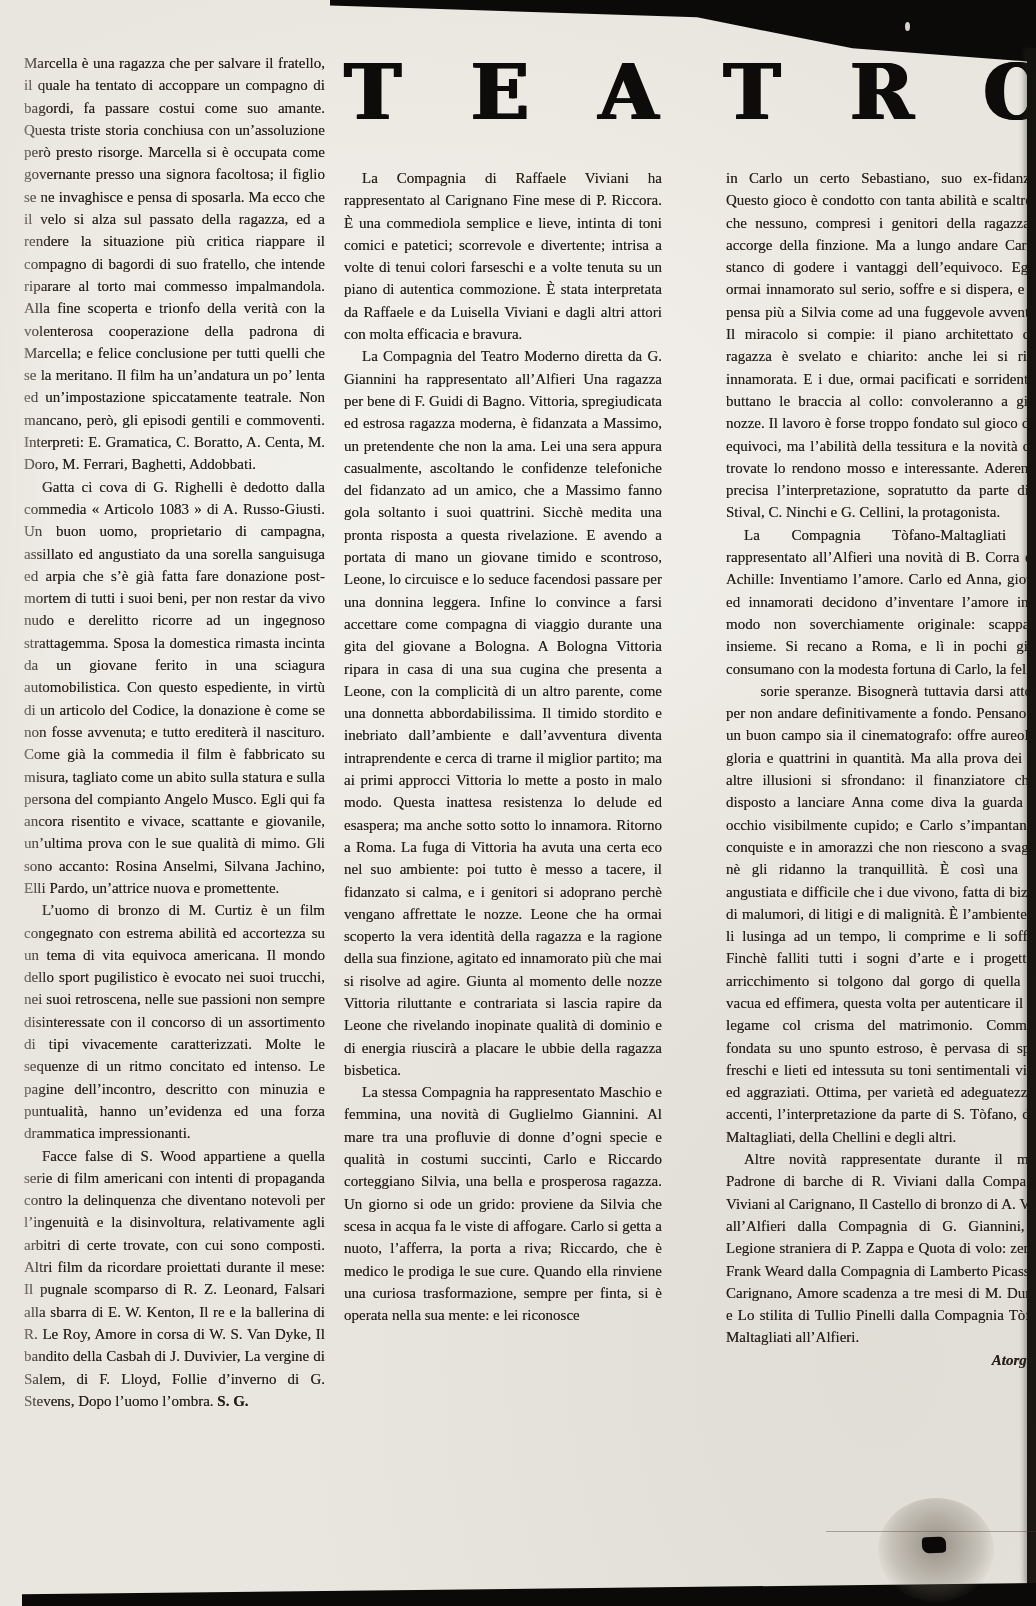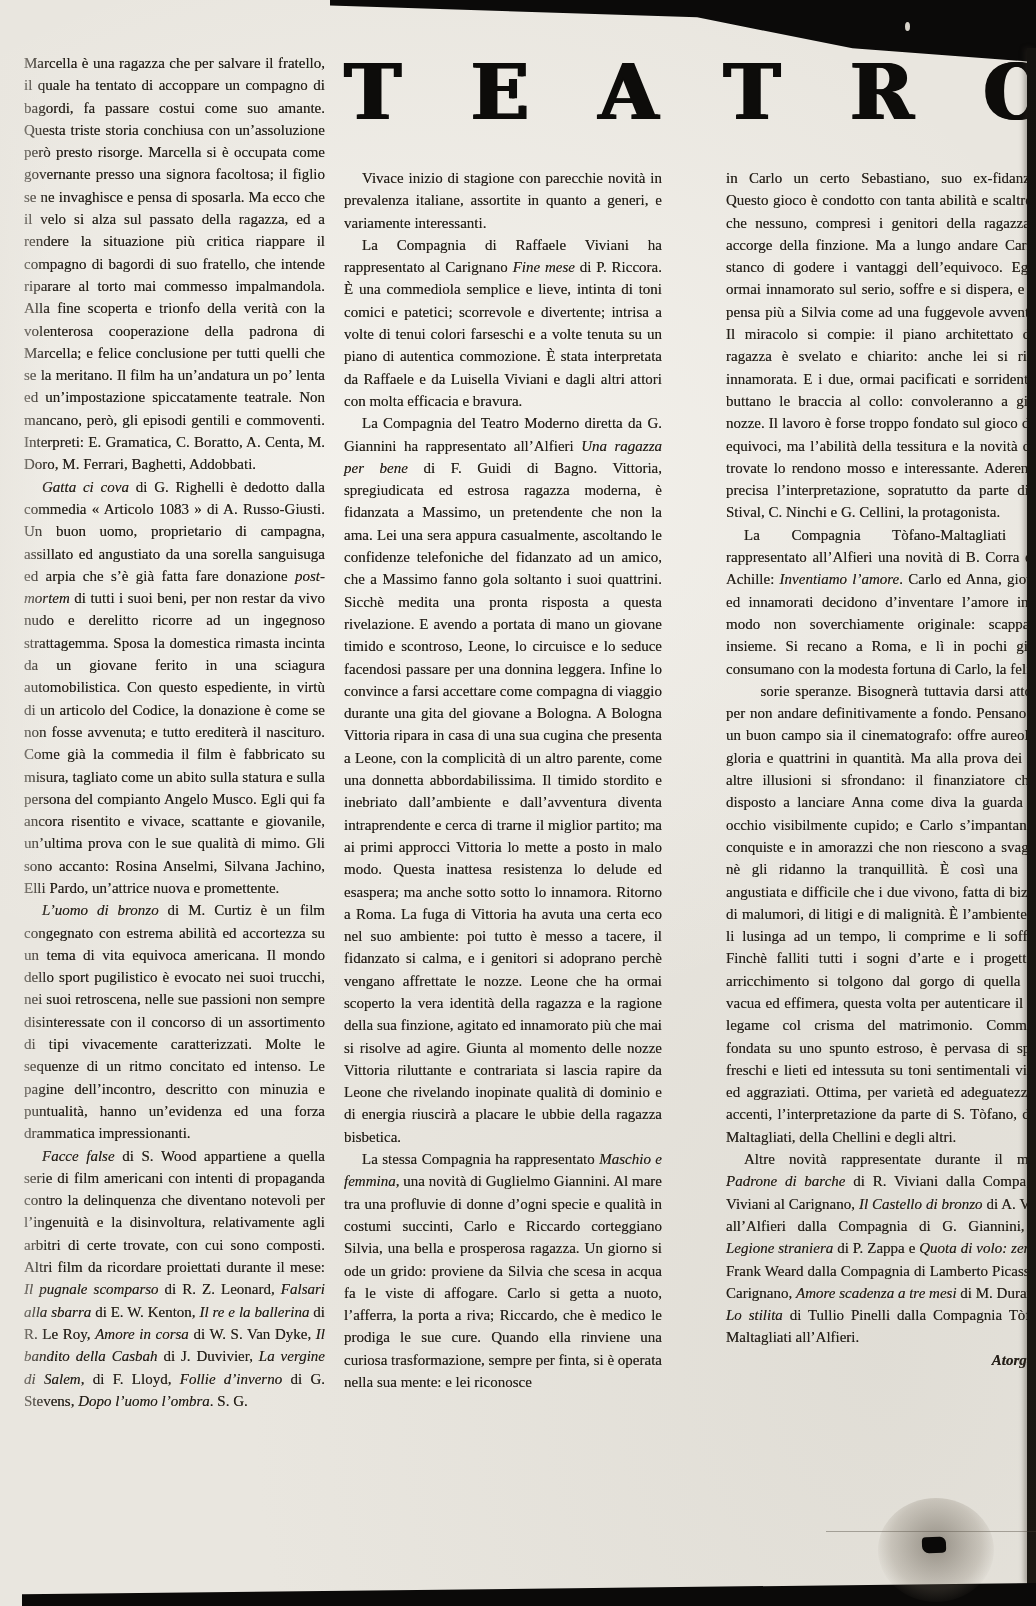--- a/index.html
+++ b/index.html
@@ -29,22 +29,22 @@
     font-size:15px; line-height:22.3px;
     color:#241f18;
     text-shadow:0 0 0.5px rgba(40,34,26,0.65);
   }
   #col1 { left:24px;  top:52px;  width:301px; }
   #col2 { left:344px; top:167px; width:318px; }
   #col3 { left:678px; top:167px; width:326px;margin-left:48px; }
   .col p { margin:0; }
   .col p.indent { text-indent:18px; }
   .col p.signature { text-align:right; padding-right:14px; }
-  .i  { font-style:italic; }
-  .b  { font-weight:normal; }
+  .i  { }
+  .b  { font-weight:bold; }
   .bi { font-weight:bold; font-style:italic; }
 
   
   #top-edge {
     position:absolute; left:330px; top:0; width:706px; height:62px; background:#0b0a09;
     clip-path:polygon(0 0, 100% 0, 100% 100%, 74% 78%, 52% 28%, 0 9%);
   }
   #top-speck { position:absolute; left:905px; top:22px; width:5px; height:9px;
     background:#d8d4cb; border-radius:50%; }
   #right-edge {
@@ -79,21 +79,20 @@
   <h1 id="headline">TEATRO</h1>
 
   <div id="col1" class="col">
       <p class=""><span>Marcella è una ragazza che per salvare il fratello, il quale ha tentato di accoppare un compagno di bagordi, fa passare costui come suo amante. Questa triste storia conchiusa con un’assoluzione però presto risorge. Marcella si è occupata come governante presso una signora facoltosa; il figlio se ne invaghisce e pensa di sposarla. Ma ecco che il velo si alza sul passato della ragazza, ed a rendere la situazione più critica riappare il compagno di bagordi di suo fratello, che intende riparare al torto mai commesso impalmandola. Alla fine scoperta e trionfo della verità con la volenterosa cooperazione della padrona di Marcella; e felice conclusione per tutti quelli che se la meritano. Il film ha un’andatura un po’ lenta ed un’impostazione spiccatamente teatrale. Non mancano, però, gli episodi gentili e commoventi. Interpreti: E. Gramatica, C. Boratto, A. Centa, M. Doro, M. Ferrari, Baghetti, Addobbati.</span></p>
       <p class="indent "><span class="i">Gatta ci cova</span><span> di G. Righelli è dedotto dalla commedia « Articolo 1083 » di A. Russo-Giusti. Un buon uomo, proprietario di campagna, assillato ed angustiato da una sorella sanguisuga ed arpia che s’è già fatta fare donazione </span><span class="i">post-mortem</span><span> di tutti i suoi beni, per non restar da vivo nudo e derelitto ricorre ad un ingegnoso strattagemma. Sposa la domestica rimasta incinta da un giovane ferito in una sciagura automobilistica. Con questo espediente, in virtù di un articolo del Codice, la donazione è come se non fosse avvenuta; e tutto erediterà il nascituro. Come già la commedia il film è fabbricato su misura, tagliato come un abito sulla statura e sulla persona del compianto Angelo Musco. Egli qui fa ancora risentito e vivace, scattante e giovanile, un’ultima prova con le sue qualità di mimo. Gli sono accanto: Rosina Anselmi, Silvana Jachino, Elli Pardo, un’attrice nuova e promettente.</span></p>
       <p class="indent "><span class="i">L’uomo di bronzo</span><span> di M. Curtiz è un film congegnato con estrema abilità ed accortezza su un tema di vita equivoca americana. Il mondo dello sport pugilistico è evocato nei suoi trucchi, nei suoi retroscena, nelle sue passioni non sempre disinteressate con il concorso di un assortimento di tipi vivacemente caratterizzati. Molte le sequenze di un ritmo concitato ed intenso. Le pagine dell’incontro, descritto con minuzia e puntualità, hanno un’evidenza ed una forza drammatica impressionanti.</span></p>
       <p class="indent "><span class="i">Facce false</span><span> di S. Wood appartiene a quella serie di film americani con intenti di propaganda contro la delinquenza che diventano notevoli per l’ingenuità e la disinvoltura, relativamente agli arbitri di certe trovate, con cui sono composti. Altri film da ricordare proiettati durante il mese: </span><span class="i">Il pugnale scomparso</span><span> di R. Z. Leonard, </span><span class="i">Falsari alla sbarra</span><span> di E. W. Kenton, </span><span class="i">Il re e la ballerina</span><span> di R. Le Roy, </span><span class="i">Amore in corsa</span><span> di W. S. Van Dyke, </span><span class="i">Il bandito della Casbah</span><span> di J. Duvivier, </span><span class="i">La vergine di Salem</span><span>, di F. Lloyd, </span><span class="i">Follie d’inverno</span><span> di G. Stevens, </span><span class="i">Dopo l’uomo l’ombra</span><span>.  </span><span class="b">S. G.</span></p>
     </div>
 
   <div id="col2" class="col">
-      <p class="indent "><span>Vivace inizio di stagione con parecchie novità in prevalenza italiane, assortite in quanto a generi, e variamente interessanti.</span></p>
       <p class="indent "><span>La Compagnia di Raffaele Viviani ha rappresentato al Carignano </span><span class="i">Fine mese</span><span> di P. Riccora. È una commediola semplice e lieve, intinta di toni comici e patetici; scorrevole e divertente; intrisa a volte di tenui colori farseschi e a volte tenuta su un piano di autentica commozione. È stata interpretata da Raffaele e da Luisella Viviani e dagli altri attori con molta efficacia e bravura.</span></p>
       <p class="indent "><span>La Compagnia del Teatro Moderno diretta da G. Giannini ha rappresentato all’Alfieri </span><span class="i">Una ragazza per bene</span><span> di F. Guidi di Bagno. Vittoria, spregiudicata ed estrosa ragazza moderna, è fidanzata a Massimo, un pretendente che non la ama. Lei una sera appura casualmente, ascoltando le confidenze telefoniche del fidanzato ad un amico, che a Massimo fanno gola soltanto i suoi quattrini. Sicchè medita una pronta risposta a questa rivelazione. E avendo a portata di mano un giovane timido e scontroso, Leone, lo circuisce e lo seduce facendosi passare per una donnina leggera. Infine lo convince a farsi accettare come compagna di viaggio durante una gita del giovane a Bologna. A Bologna Vittoria ripara in casa di una sua cugina che presenta a Leone, con la complicità di un altro parente, come una donnetta abbordabilissima. Il timido stordito e inebriato dall’ambiente e dall’avventura diventa intraprendente e cerca di trarne il miglior partito; ma ai primi approcci Vittoria lo mette a posto in malo modo. Questa inattesa resistenza lo delude ed esaspera; ma anche sotto sotto lo innamora. Ritorno a Roma. La fuga di Vittoria ha avuta una certa eco nel suo ambiente: poi tutto è messo a tacere, il fidanzato si calma, e i genitori si adoprano perchè vengano affrettate le nozze. Leone che ha ormai scoperto la vera identità della ragazza e la ragione della sua finzione, agitato ed innamorato più che mai si risolve ad agire. Giunta al momento delle nozze Vittoria riluttante e contrariata si lascia rapire da Leone che rivelando inopinate qualità di dominio e di energia riuscirà a placare le ubbie della ragazza bisbetica.</span></p>
       <p class="indent "><span>La stessa Compagnia ha rappresentato </span><span class="i">Maschio e femmina</span><span>, una novità di Guglielmo Giannini. Al mare tra una profluvie di donne d’ogni specie e qualità in costumi succinti, Carlo e Riccardo corteggiano Silvia, una bella e prosperosa ragazza. Un giorno si ode un grido: proviene da Silvia che scesa in acqua fa le viste di affogare. Carlo si getta a nuoto, l’afferra, la porta a riva; Riccardo, che è medico le prodiga le sue cure. Quando ella rinviene una curiosa trasformazione, sempre per finta, si è operata nella sua mente: e lei riconosce</span></p>
     </div>
 
   <div id="col3" class="col">
       <p class=""><span>in Carlo un certo Sebastiano, suo ex-fidanzato. Questo gioco è condotto con tanta abilità e scaltrezza che nessuno, compresi i genitori della ragazza, si accorge della finzione. Ma a lungo andare Carlo è stanco di godere i vantaggi dell’equivoco. Egli è ormai innamorato sul serio, soffre e si dispera, e non pensa più a Silvia come ad una fuggevole avventura. Il miracolo si compie: il piano architettato dalla ragazza è svelato e chiarito: anche lei si rivela innamorata. E i due, ormai pacificati e sorridenti, si buttano le braccia al collo: convoleranno a giuste nozze. Il lavoro è forse troppo fondato sul gioco degli equivoci, ma l’abilità della tessitura e la novità delle trovate lo rendono mosso e interessante. Aderente e precisa l’interpretazione, sopratutto da parte di G. Stival, C. Ninchi e G. Cellini, la protagonista.</span></p>
       <p class="indent "><span>La Compagnia Tòfano-Maltagliati ha rappresentato all’Alfieri una novità di B. Corra e G. Achille: </span><span class="i">Inventiamo l’amore</span><span>. Carlo ed Anna, giovani ed innamorati decidono d’inventare l’amore in un modo non soverchiamente originale: scappando insieme. Si recano a Roma, e lì in pochi giorni consumano con la modesta fortuna di Carlo, la felicità &nbsp;&nbsp;&nbsp;&nbsp;&nbsp; sorie speranze. Bisognerà tuttavia darsi attorno per non andare definitivamente a fondo. Pensano che un buon campo sia il cinematografo: offre aureole di gloria e quattrini in quantità. Ma alla prova dei fatti altre illusioni si sfrondano: il finanziatore che è disposto a lanciare Anna come diva la guarda con occhio visibilmente cupido; e Carlo s’impantana in conquiste e in amorazzi che non riescono a svagarlo nè gli ridanno la tranquillità. È così una vita angustiata e difficile che i due vivono, fatta di bizze e di malumori, di litigi e di malignità. È l’ambiente che li lusinga ad un tempo, li comprime e li soffoca. Finchè falliti tutti i sogni d’arte e i progetti di arricchimento si tolgono dal gorgo di quella vita vacua ed effimera, questa volta per autenticare il loro legame col crisma del matrimonio. Commedia fondata su uno spunto estroso, è pervasa di spiriti freschi e lieti ed intessuta su toni sentimentali vivaci ed aggraziati. Ottima, per varietà ed adeguatezza di accenti, l’interpretazione da parte di S. Tòfano, di E. Maltagliati, della Chellini e degli altri.</span></p>
       <p class="indent "><span>Altre novità rappresentate durante il mese: </span><span class="i">Padrone di barche</span><span> di R. Viviani dalla Compagnia Viviani al Carignano, </span><span class="i">Il Castello di bronzo</span><span> di A. Vario all’Alfieri dalla Compagnia di G. Giannini, </span><span class="i">La Legione straniera</span><span> di P. Zappa e </span><span class="i">Quota di volo: zero</span><span> di Frank Weard dalla Compagnia di Lamberto Picasso al Carignano, </span><span class="i">Amore scadenza a tre mesi</span><span> di M. Durand e </span><span class="i">Lo stilita</span><span> di Tullio Pinelli dalla Compagnia Tòfano Maltagliati all’Alfieri.</span></p>
       <p class="signature"><span class="bi">Atorga.</span></p>

